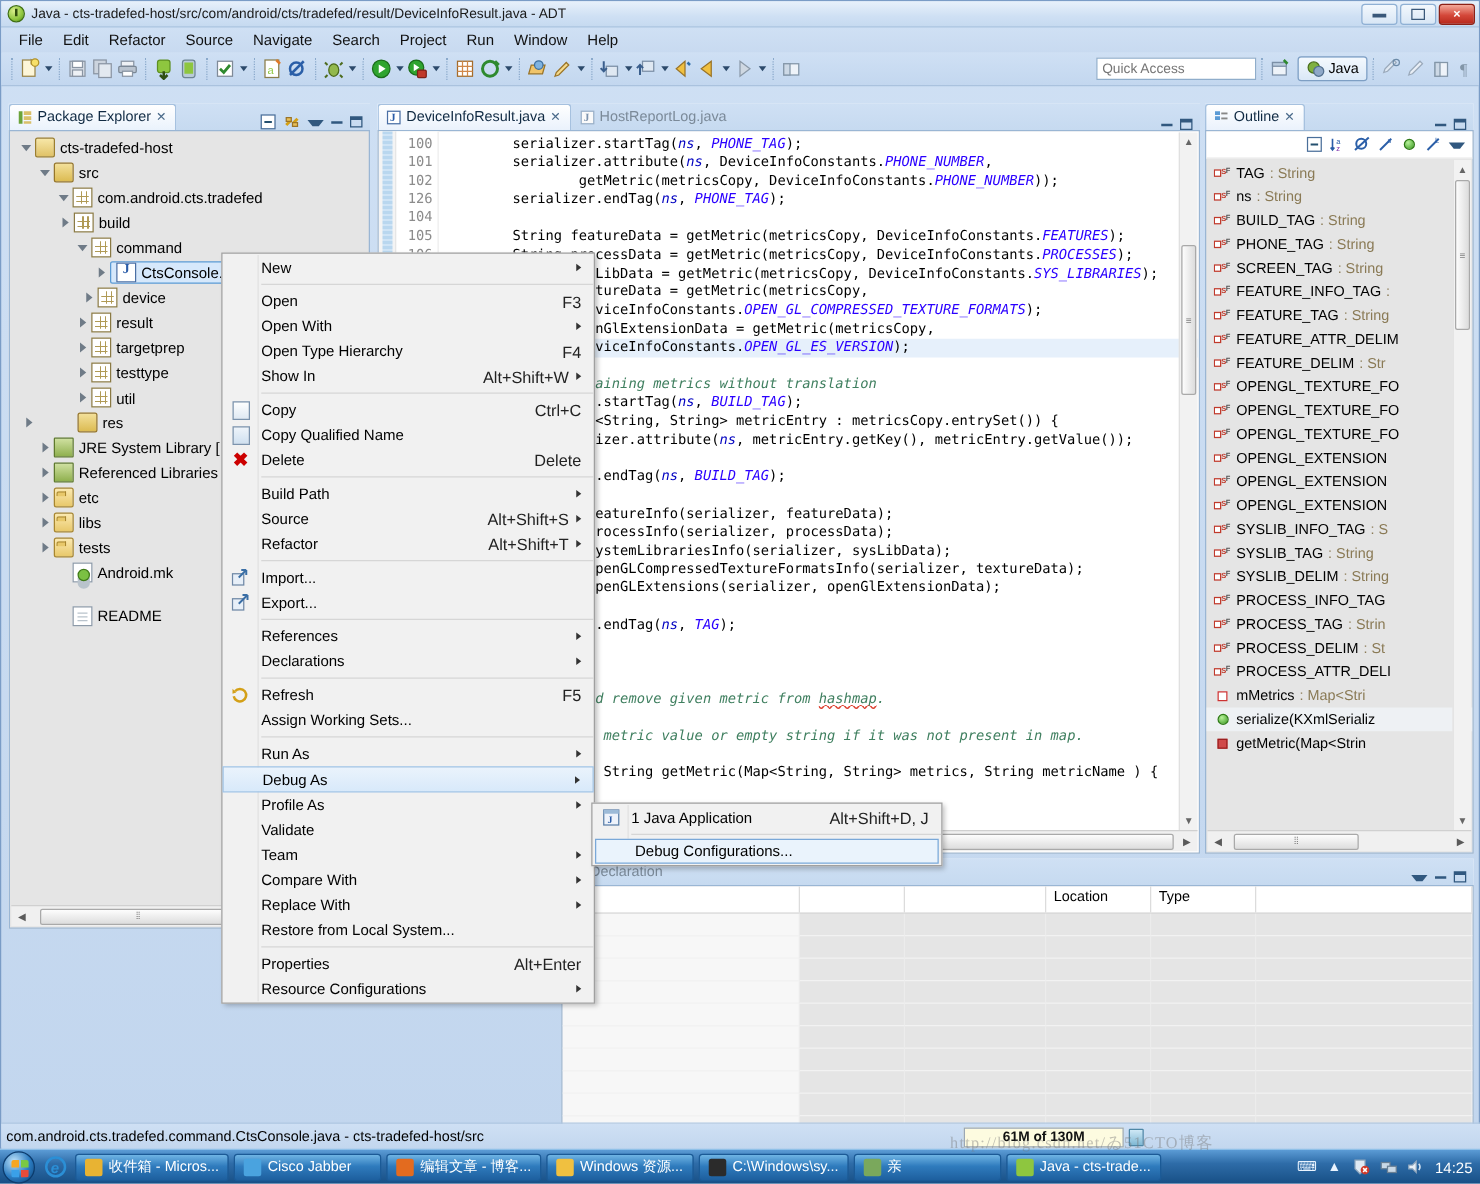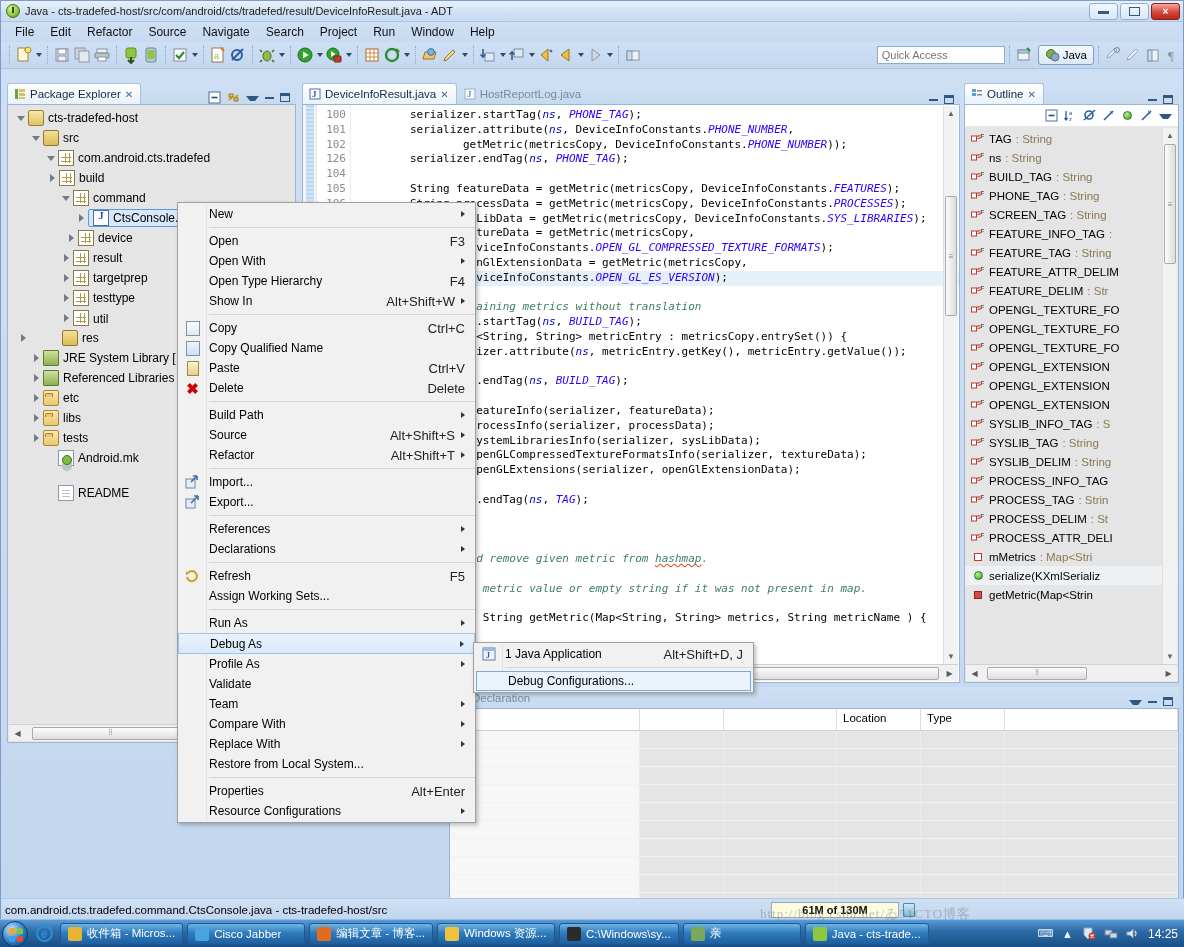--- a/index.html
+++ b/index.html
@@ -1219,27 +1219,20 @@
           <span class="macc">Ctrl+C</span>
         </div>
         <div class="mrow">
           <span class="micon">
             <span class="cbi2"></span>
           </span>
           <span class="mlabel">Copy Qualified Name</span>
         </div>
         <div class="mrow">
           <span class="micon">
-            <span class="paste-i"></span>
-          </span>
-          <span class="mlabel">Paste</span>
-          <span class="macc">Ctrl+V</span>
-        </div>
-        <div class="mrow">
-          <span class="micon">
             <span class="xred">✖</span>
           </span>
           <span class="mlabel">Delete</span>
           <span class="macc">Delete</span>
         </div>
         <div class="msep"></div>
         <div class="mrow">
           <span class="mlabel">Build Path</span>
           <span class="marrow"></span>
         </div>

